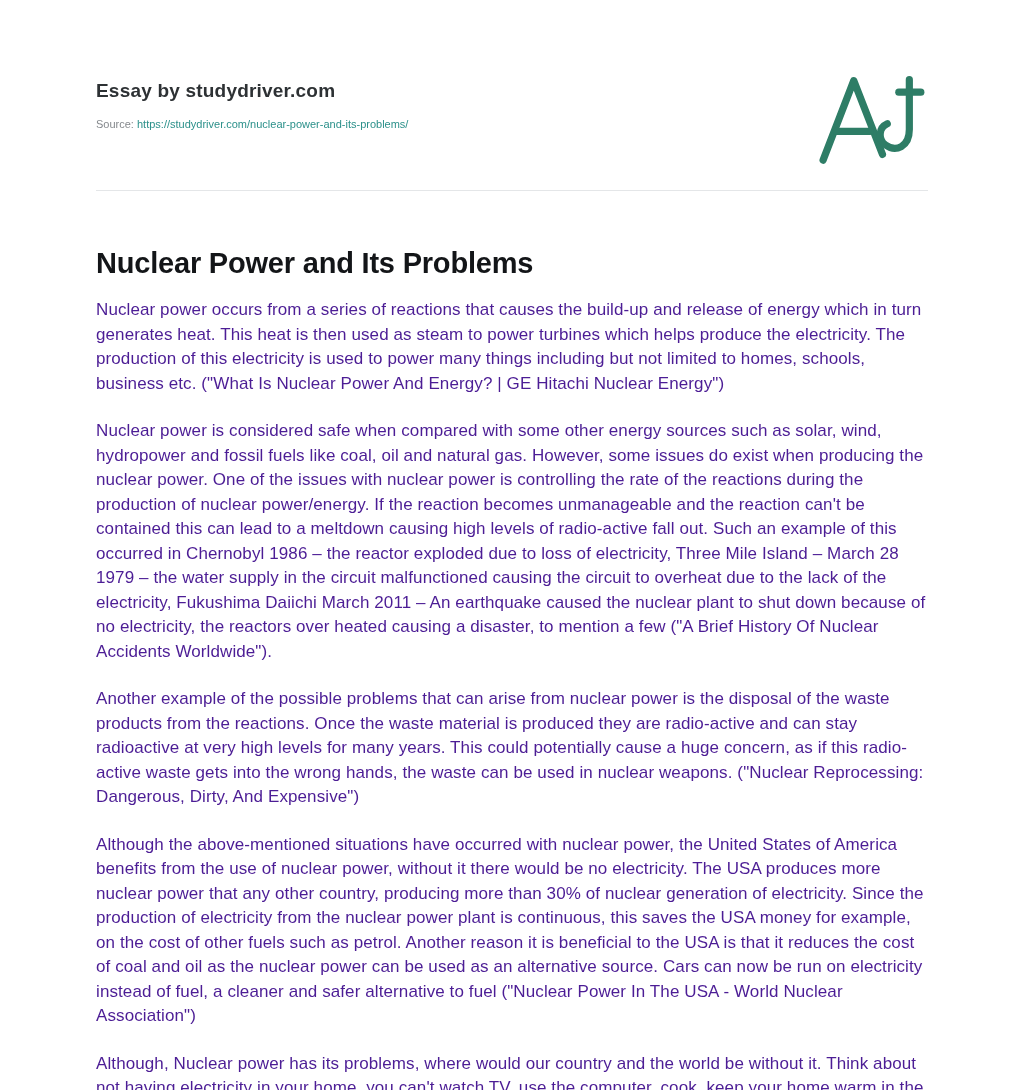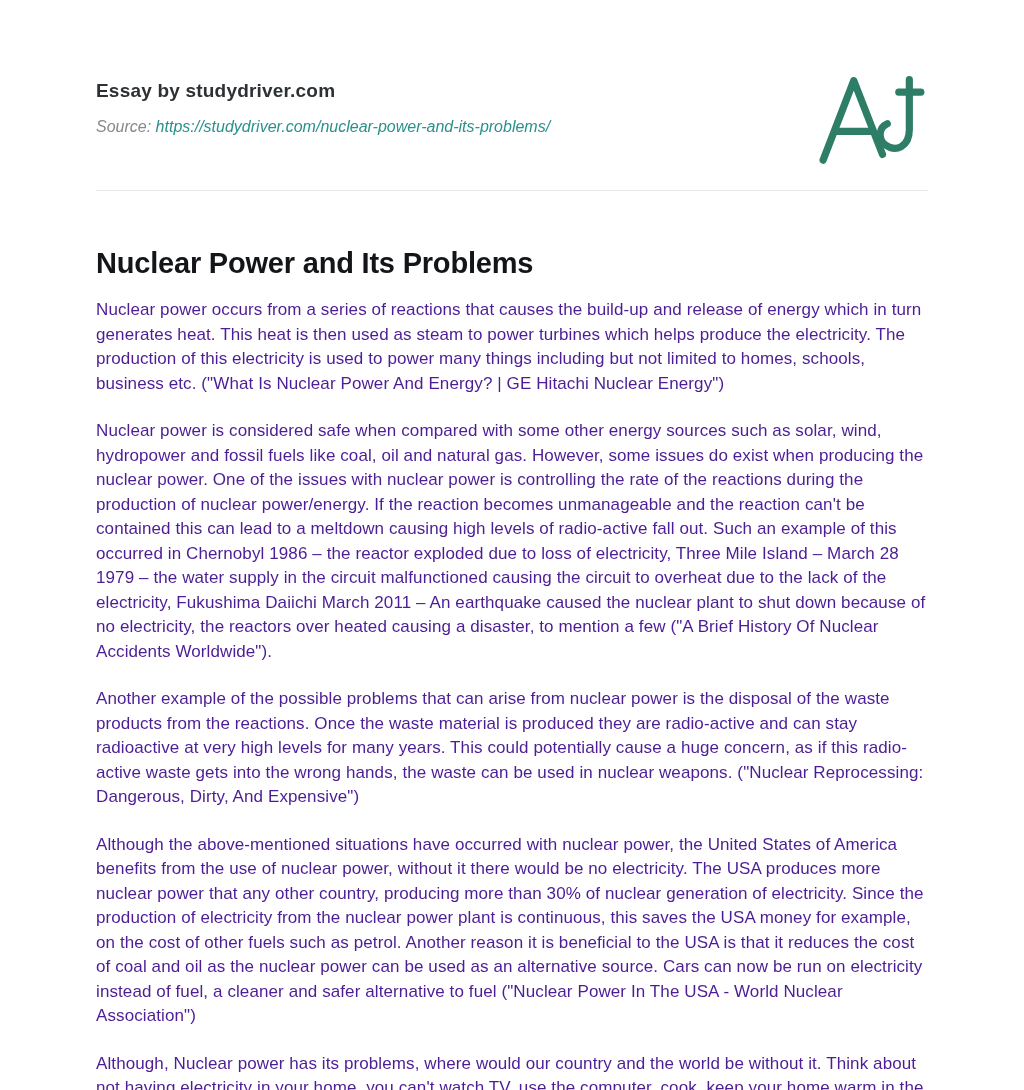--- a/index.html
+++ b/index.html
@@ -29,23 +29,22 @@
   }
   .header-left { padding-top: 8px; }
   .essay-by {
     font-size: 19px;
     font-weight: 700;
     color: #2d3134;
     letter-spacing: 0.2px;
     margin-bottom: 16px;
   }
   .source-line {
-    font-size: 16px;
+    font-size: 11px;
     color: #85898d;
-    font-style: italic;
   }
   .source-line a {
     color: #2b908a;
     text-decoration: none;
   }
   .logo-wrap {
     width: 110px;
     height: 92px;
     flex: 0 0 auto;
     margin-right: 2px;

